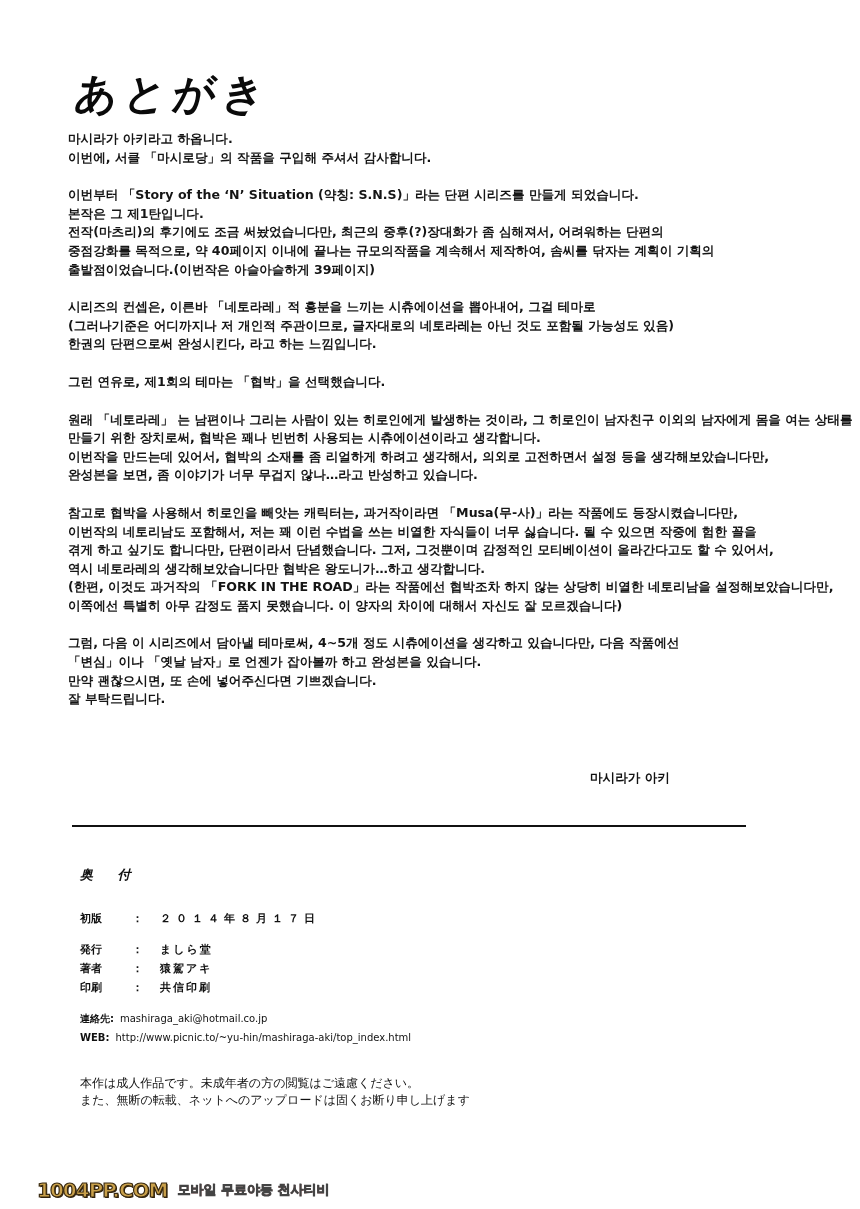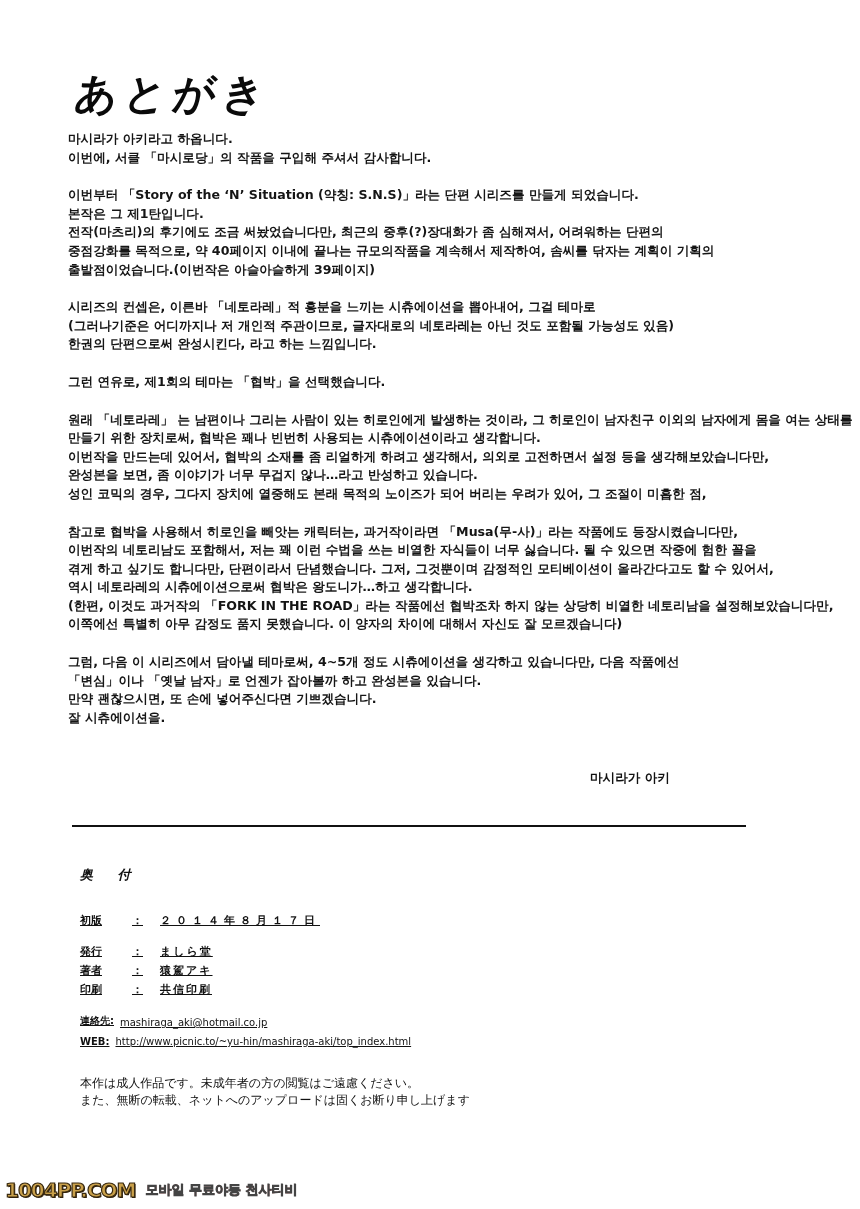--- a/index.html
+++ b/index.html
@@ -5,31 +5,31 @@
   html, body { margin: 0; padding: 0; background: #ffffff; }
   body { width: 860px; height: 1209px; position: relative; overflow: hidden; font-family: "DejaVu Sans", sans-serif; color: #111; }
   .title { position: absolute; left: 75px; top: 66px; font-family: "DejaVu Serif", serif; font-size: 42px; font-weight: bold; letter-spacing: 6px; color: #0a0a0a; transform: skewX(-6deg); }
   .body-text { position: absolute; left: 68px; top: 130px; width: 780px; font-size: 12.6px; line-height: 18.6px; font-weight: bold; color: #151515; }
   .para { margin: 0 0 19px 0; }
   .line { display: block; white-space: nowrap; }
   .signature { position: absolute; left: 590px; top: 770px; font-size: 12.6px; font-weight: bold; }
   .rule { position: absolute; left: 72px; top: 825px; width: 674px; height: 2px; background: #111; }
   .colophon { position: absolute; left: 80px; top: 866px; font-size: 11px; font-weight: bold; }
   .colophon-title { font-size: 13px; letter-spacing: 10px; margin-bottom: 25px; font-style: italic; }
-  .row { display: flex; height: 19px; align-items: flex-end; text-decoration: underline; }
+  .row { display: flex; height: 19px; align-items: center; }
   .row .k { width: 52px; }
   .row .sep { width: 28px; }
   .row .v { letter-spacing: 2px; }
   .row.date .v { letter-spacing: 5px; }
   .gap { height: 12px; }
   .contact { font-size: 10px; font-weight: normal; }
   .contact .row .k { width: auto; margin-right: 6px; font-weight: bold; }
   .notice { position: absolute; left: 80px; top: 1075px; font-size: 12px; font-weight: normal; line-height: 17px; }
   .watermark { position: absolute; left: 5px; top: 1178px; display: flex; align-items: center; }
-  .wm-logo { font-family: "DejaVu Sans", sans-serif; font-weight: bold; font-size: 20px; letter-spacing: -1px; color: #c9a04a; -webkit-text-stroke: 1.2px #3a2a10; text-shadow: 1px 1px 0 #2a1a05; }
+  .wm-logo { font-family: "DejaVu Sans", sans-serif; font-weight: bold; font-size: 20px; letter-spacing: -1px; color: #c9a04a; -webkit-text-stroke: 1.2px #3a2a10; text-shadow: 1px 1px 0 #2a1a05; margin-left: 32px; }
   .wm-text { margin-left: 10px; font-size: 13px; font-weight: bold; color: #b91c1c; -webkit-text-stroke: 0.8px #444; }
 </style>
 </head>
 <body>
 
 <div class="title">あとがき</div>
 
 <div class="body-text">
   <div class="para">
     <span class="line">마시라가 아키라고 하옵니다.</span>
@@ -48,35 +48,34 @@
     <span class="line">한권의 단편으로써 완성시킨다, 라고 하는 느낌입니다.</span>
   </div>
   <div class="para">
     <span class="line">그런 연유로, 제1회의 테마는 「협박」을 선택했습니다.</span>
   </div>
   <div class="para">
     <span class="line">원래 「네토라레」 는 남편이나 그리는 사람이 있는 히로인에게 발생하는 것이라, 그 히로인이 남자친구 이외의 남자에게 몸을 여는 상태를</span>
     <span class="line">만들기 위한 장치로써, 협박은 꽤나 빈번히 사용되는 시츄에이션이라고 생각합니다.</span>
     <span class="line">이번작을 만드는데 있어서, 협박의 소재를 좀 리얼하게 하려고 생각해서, 의외로 고전하면서 설정 등을 생각해보았습니다만,</span>
     <span class="line">완성본을 보면, 좀 이야기가 너무 무겁지 않나…라고 반성하고 있습니다.</span>
-    <span class="line">성인 코믹의 경우, 그다지 장치에 열중해도 본래 목적의 노이즈가 되어 버리는 우려가 있어, 그 조절이 미흡한 점,</span>
   </div>
   <div class="para">
     <span class="line">참고로 협박을 사용해서 히로인을 빼앗는 캐릭터는, 과거작이라면 「Musa(무-사)」라는 작품에도 등장시켰습니다만,</span>
     <span class="line">이번작의 네토리남도 포함해서, 저는 꽤 이런 수법을 쓰는 비열한 자식들이 너무 싫습니다. 될 수 있으면 작중에 험한 꼴을</span>
     <span class="line">겪게 하고 싶기도 합니다만, 단편이라서 단념했습니다. 그저, 그것뿐이며 감정적인 모티베이션이 올라간다고도 할 수 있어서,</span>
-    <span class="line">역시 네토라레의 시츄에이션으로써 협박은 왕도니가…하고 생각합니다.</span>
+    <span class="line">역시 네토라레의 생각해보았습니다만 협박은 왕도니가…하고 생각합니다.</span>
     <span class="line">(한편, 이것도 과거작의 「FORK IN THE ROAD」라는 작품에선 협박조차 하지 않는 상당히 비열한 네토리남을 설정해보았습니다만,</span>
     <span class="line">이쪽에선 특별히 아무 감정도 품지 못했습니다. 이 양자의 차이에 대해서 자신도 잘 모르겠습니다)</span>
   </div>
   <div class="para">
     <span class="line">그럼, 다음 이 시리즈에서 담아낼 테마로써, 4~5개 정도 시츄에이션을 생각하고 있습니다만, 다음 작품에선</span>
     <span class="line">「변심」이나 「옛날 남자」로 언젠가 잡아볼까 하고 완성본을 있습니다.</span>
     <span class="line">만약 괜찮으시면, 또 손에 넣어주신다면 기쁘겠습니다.</span>
-    <span class="line">잘 시츄에이션을.</span>
+    <span class="line">잘 부탁드립니다.</span>
   </div>
 </div>
 
 <div class="signature">마시라가 아키</div>
 
 <div class="rule"></div>
 
 <div class="colophon">
   <div class="colophon-title">奥 付</div>
   <div class="row date">

